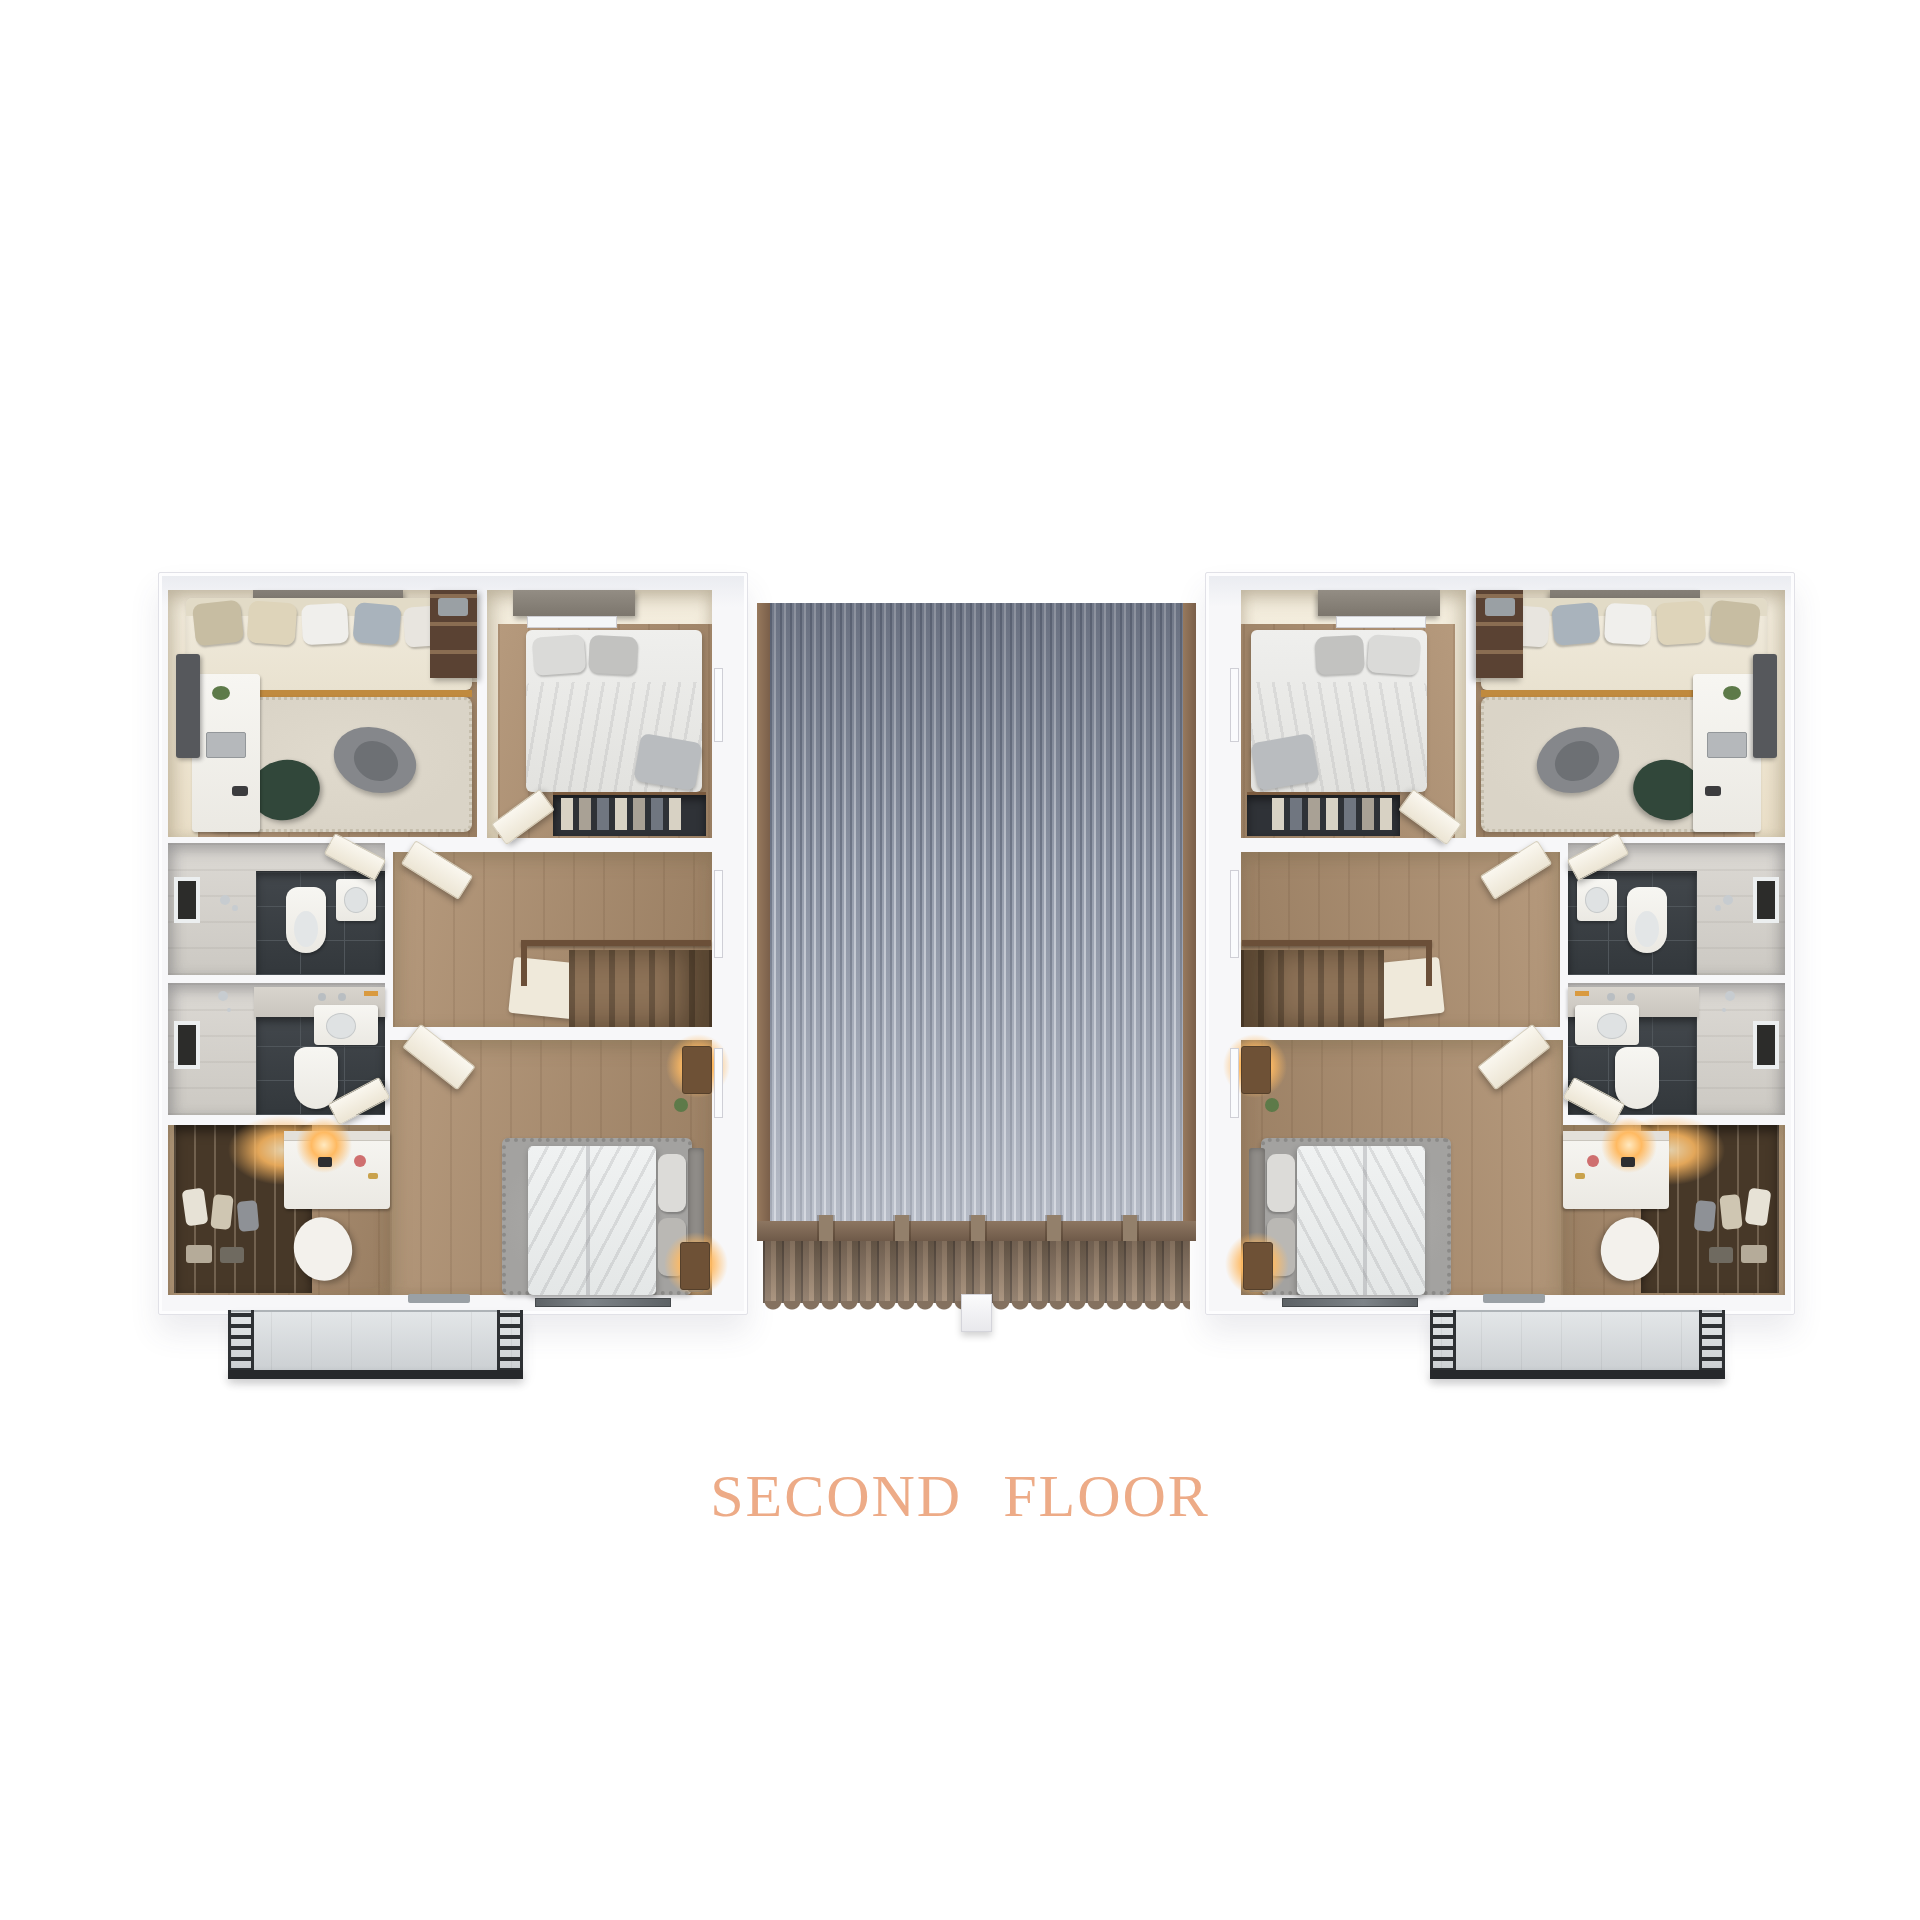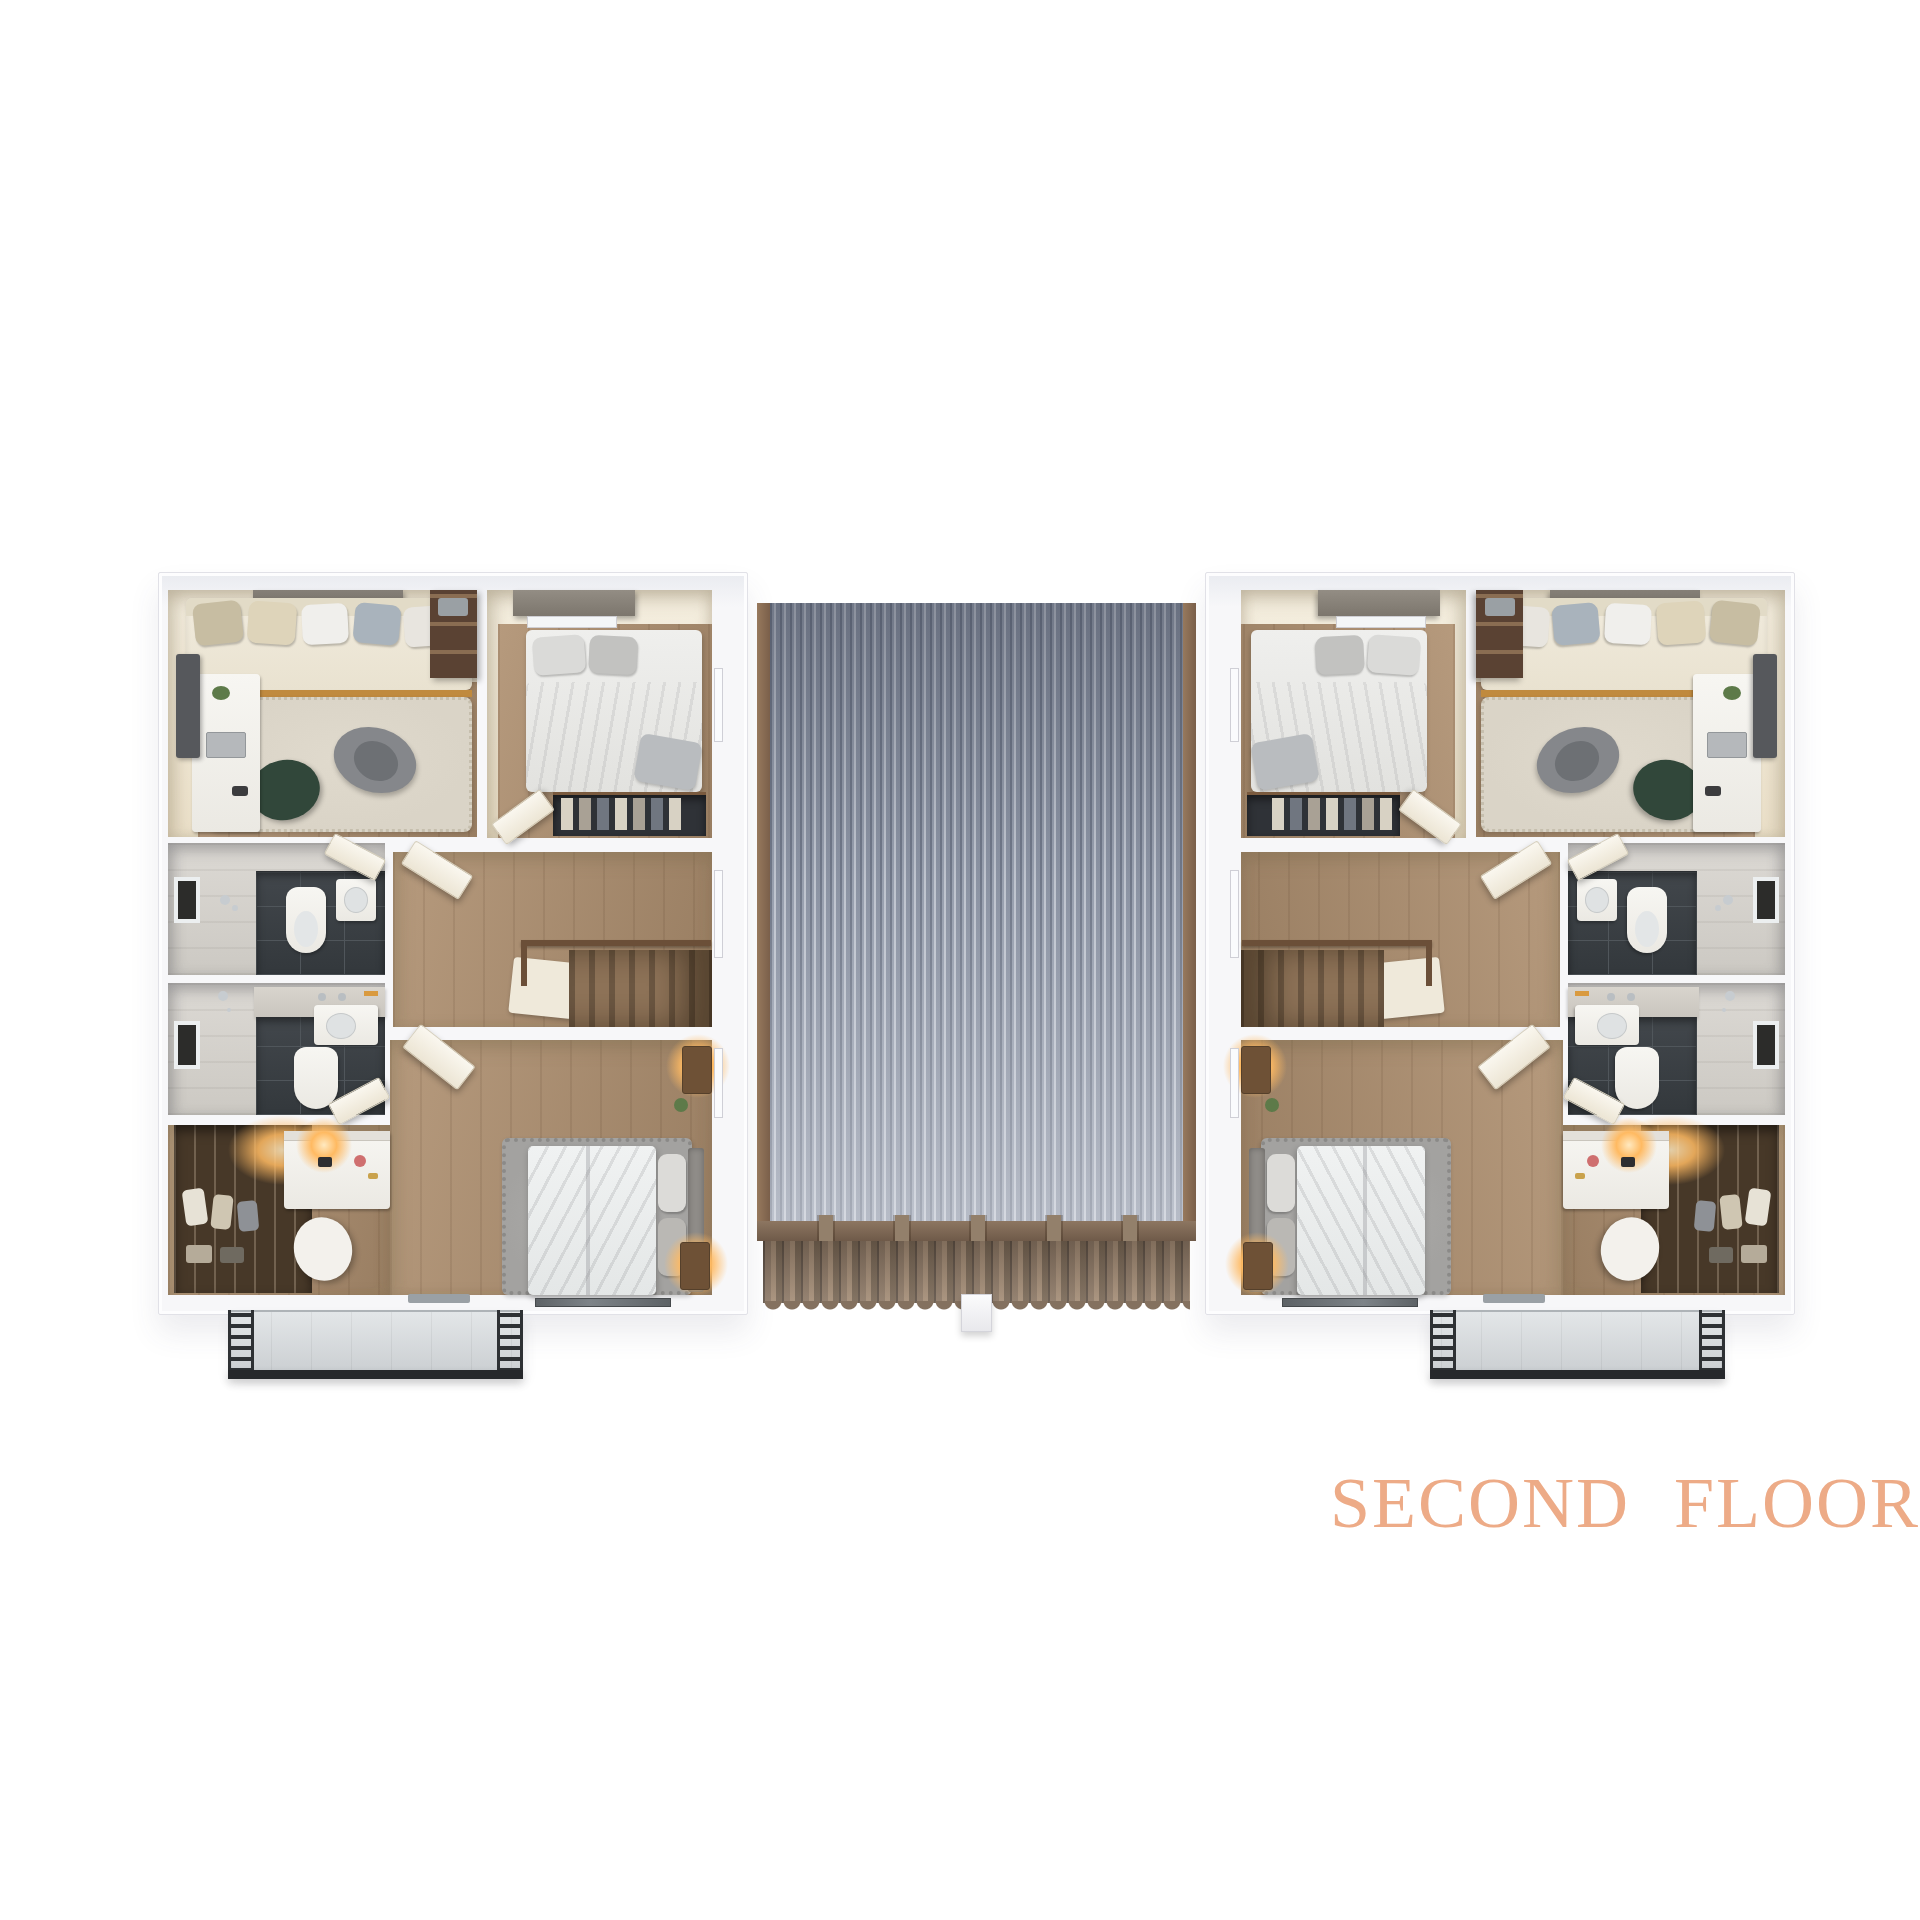--- a/index.html
+++ b/index.html
@@ -52,21 +52,21 @@
   .roof-shade{background:linear-gradient(rgba(56,62,78,.40),rgba(140,146,160,.06) 45%,rgba(236,238,243,.45));}
   .rooftrim{background:linear-gradient(90deg,var(--roof-trim-brown,#97795d),#7a5f4a);}
   .ridge{background:linear-gradient(#8d7661,#6f5a49);}
   .ridgecaps{background:repeating-linear-gradient(90deg,rgba(0,0,0,0) 0 58px,rgba(40,25,10,.25) 58px 60px,#93806b 60px 74px,rgba(40,25,10,.25) 74px 76px);border-radius:5px;}
   .eave{background:repeating-linear-gradient(90deg,#5e5248 0 2px,var(--eave-tile-brown,#8b7867) 2px 8px,#a38d78 8px 13px,#776757 13px 19px);}
   .eaveshade{background:linear-gradient(rgba(40,28,18,.28),rgba(255,240,220,.10));}
   .scallop{background-image:radial-gradient(circle at 10px 0px,#84715f 0 8px,rgba(0,0,0,0) 9px);
            background-size:19px 12px;background-repeat:repeat-x;}
   .chimney{background:linear-gradient(#fbfbfc,#e8e8ec);border:1px solid #d4d4da;box-shadow:0 4px 7px rgba(0,0,0,.18);}
 
-  .title{left:0;top:1462px;width:1920px;text-align:right;font-size:72px;
+  .title{left:0;top:1462px;width:1920px;text-align:center;font-size:60px;
          letter-spacing:2px;word-spacing:24px;color:var(--title-color,#edab87);}
 </style>
 </head>
 <body>
 
 <div data-name="stage" style="left:0;top:0;width:1920px;height:1920px;">
 
   <div id="unit-left" class="unit" data-name="unit-left">
   <div data-name="unit-shell" class="shell" style="left:0;top:0;width:590px;height:743px;"></div>
 

